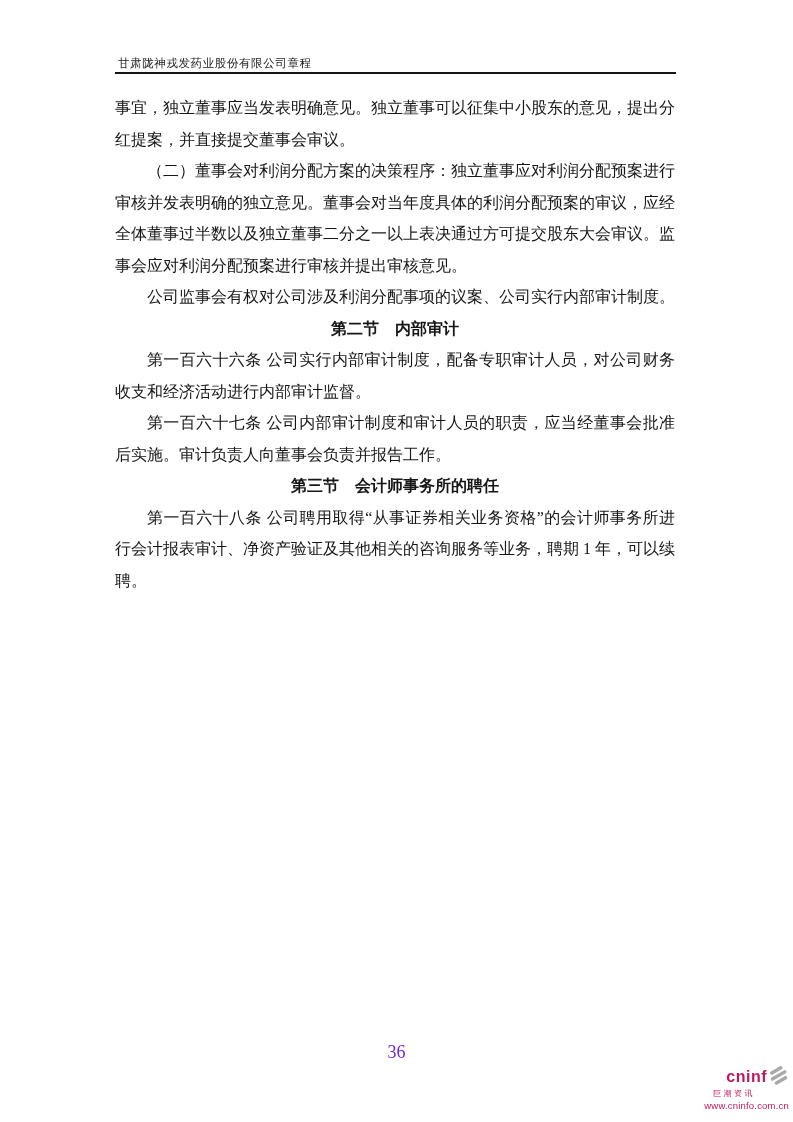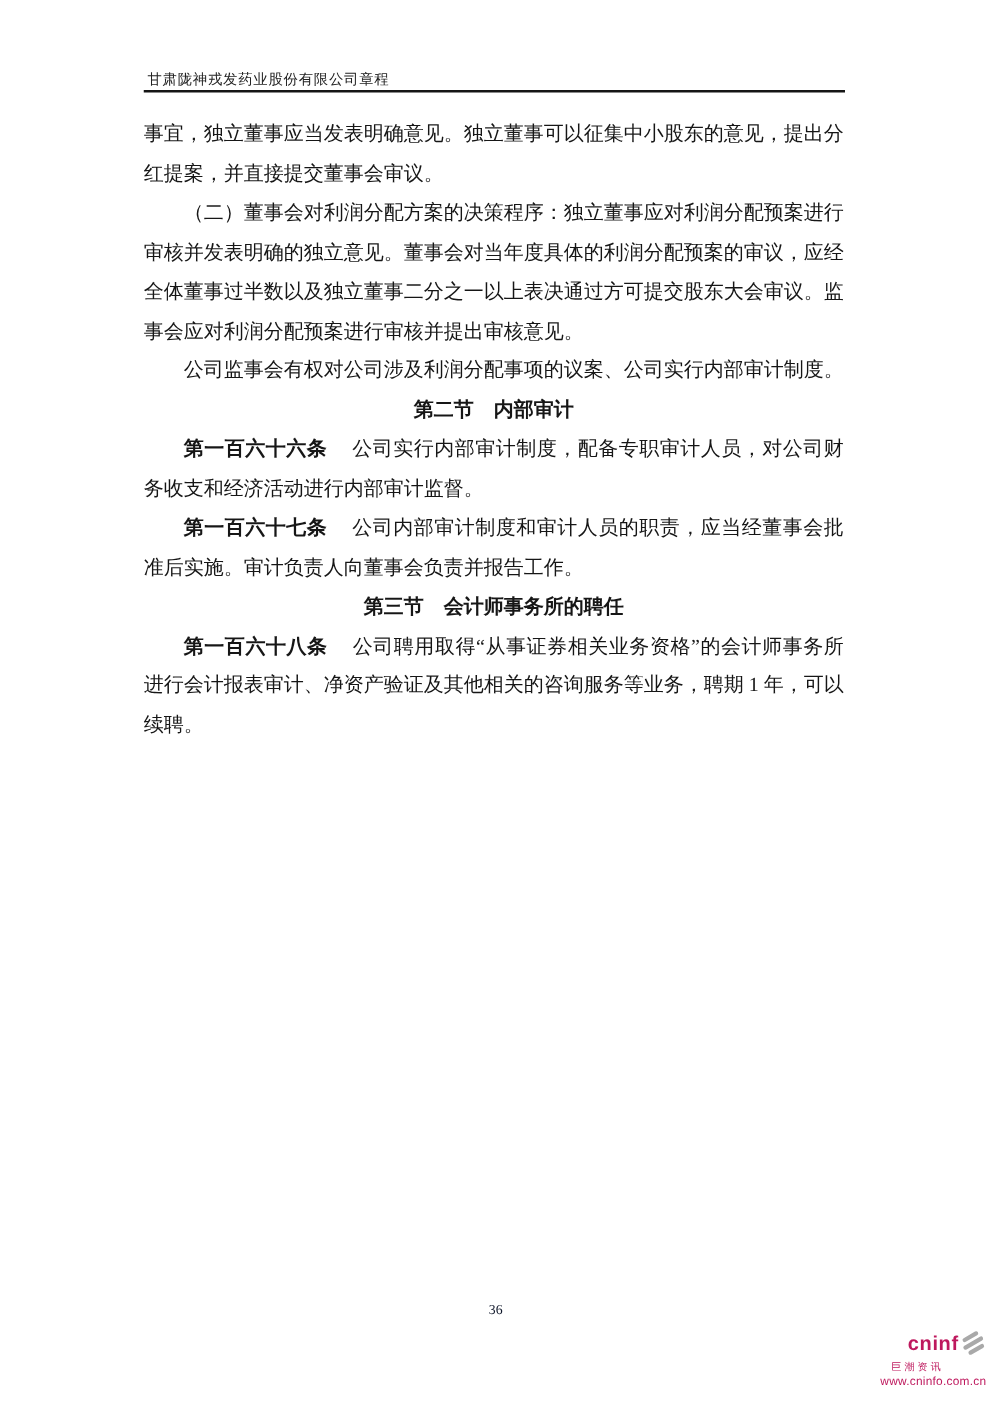--- a/index.html
+++ b/index.html
@@ -39,29 +39,29 @@
     text-align: justify;
     text-justify: inter-ideograph;
   }
   .content p { margin: 0; padding: 0; }
   .p-indent { text-indent: 2em; }
   .sec-heading {
     font-weight: bold;
     text-align: center;
     text-indent: 0;
   }
-  .art-num { font-weight: bold; margin-right: 20px; }
+  .art-num { font-weight: normal; margin-right: 5px; }
   .page-number {
     position: absolute;
     left: 0;
     right: 0;
     top: 1042px;
     text-align: center;
-    font-size: 11px;
-    color: #0f172a;
+    font-size: 18px;
+    color: #6d28d9;
   }
   .cninfo {
     position: absolute;
     right: 4px;
     bottom: 12px;
     width: 86px;
     color: #be185d;
     font-family: Liberation Sans, sans-serif;
     line-height: 1;
   }

